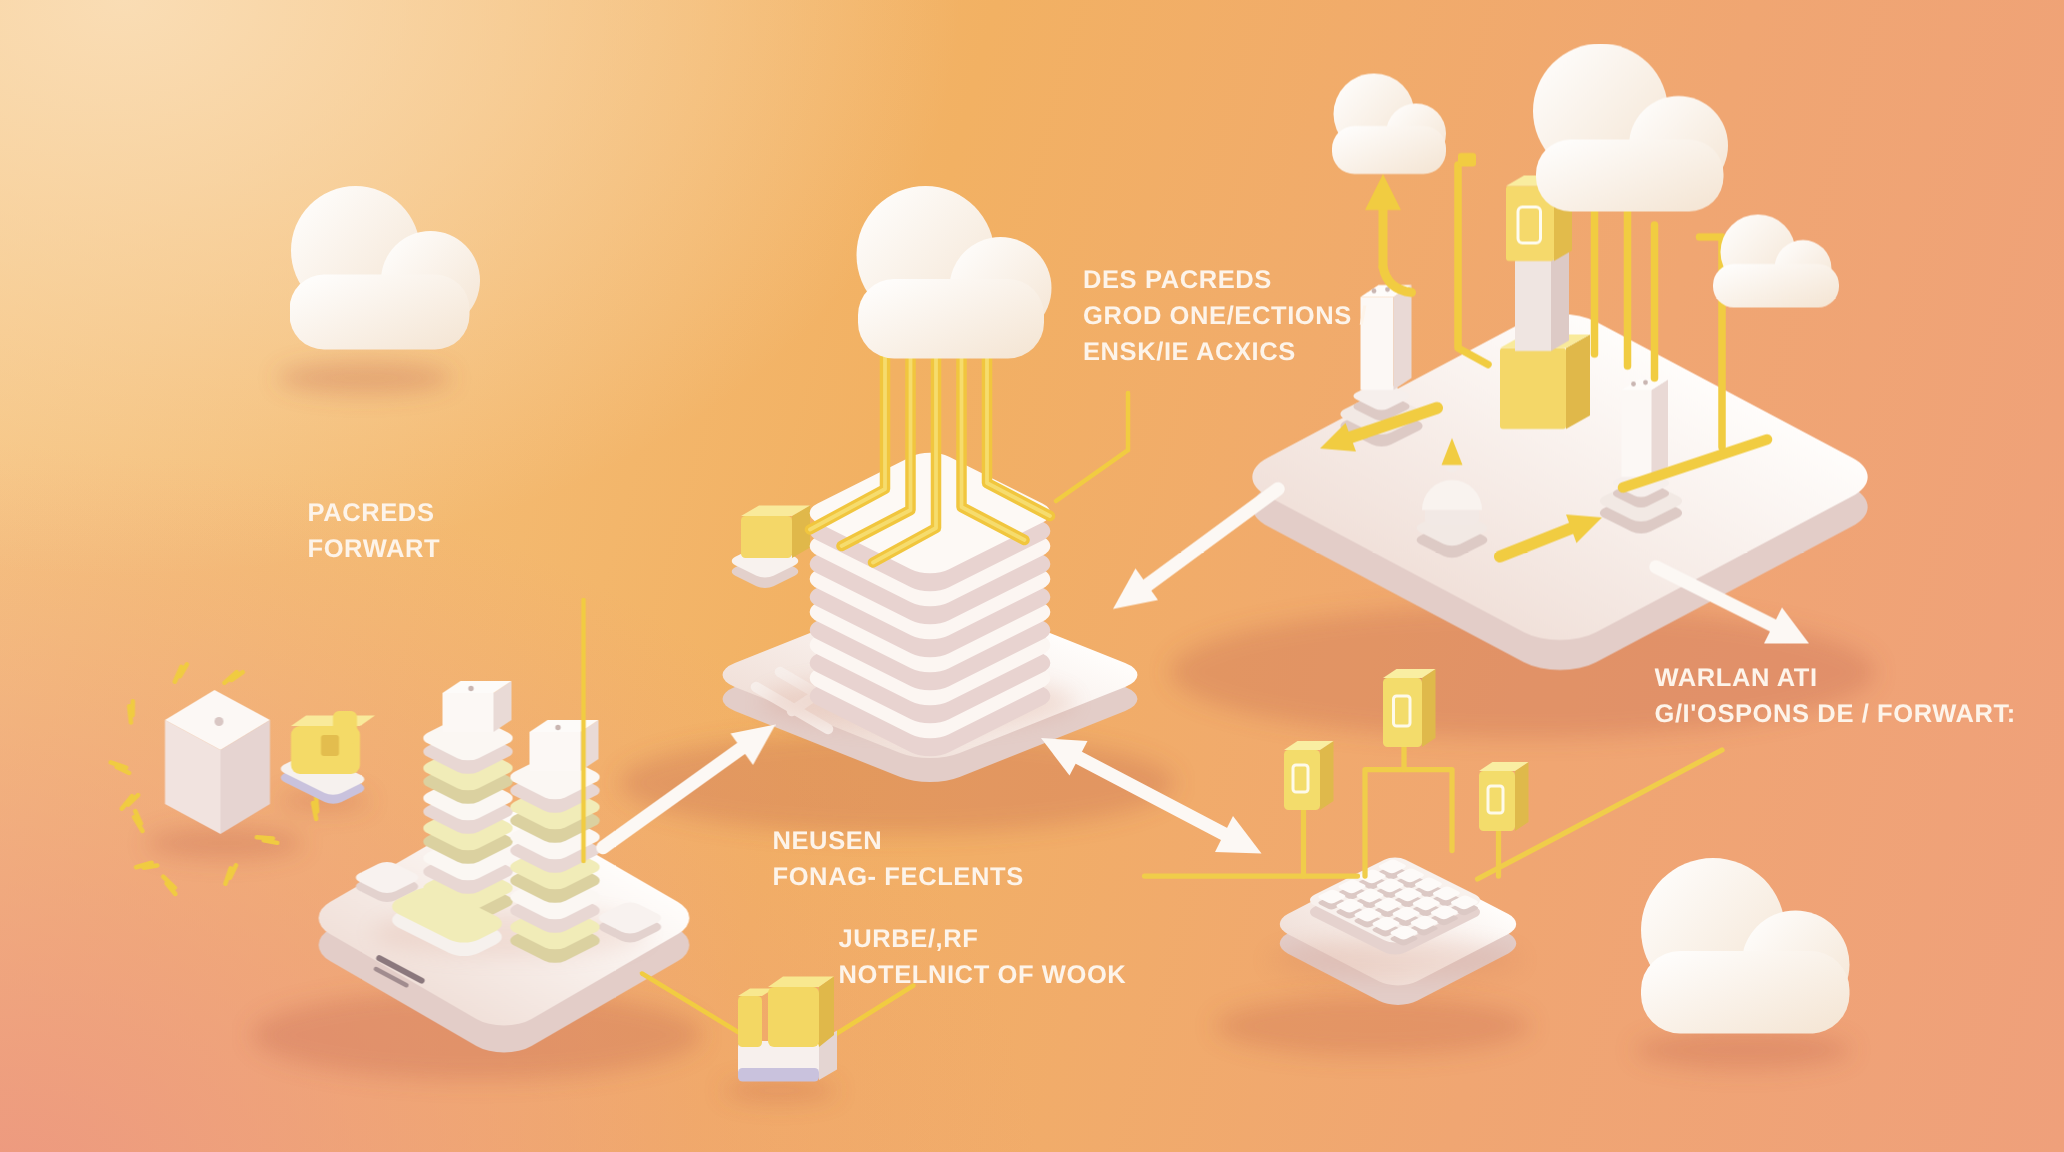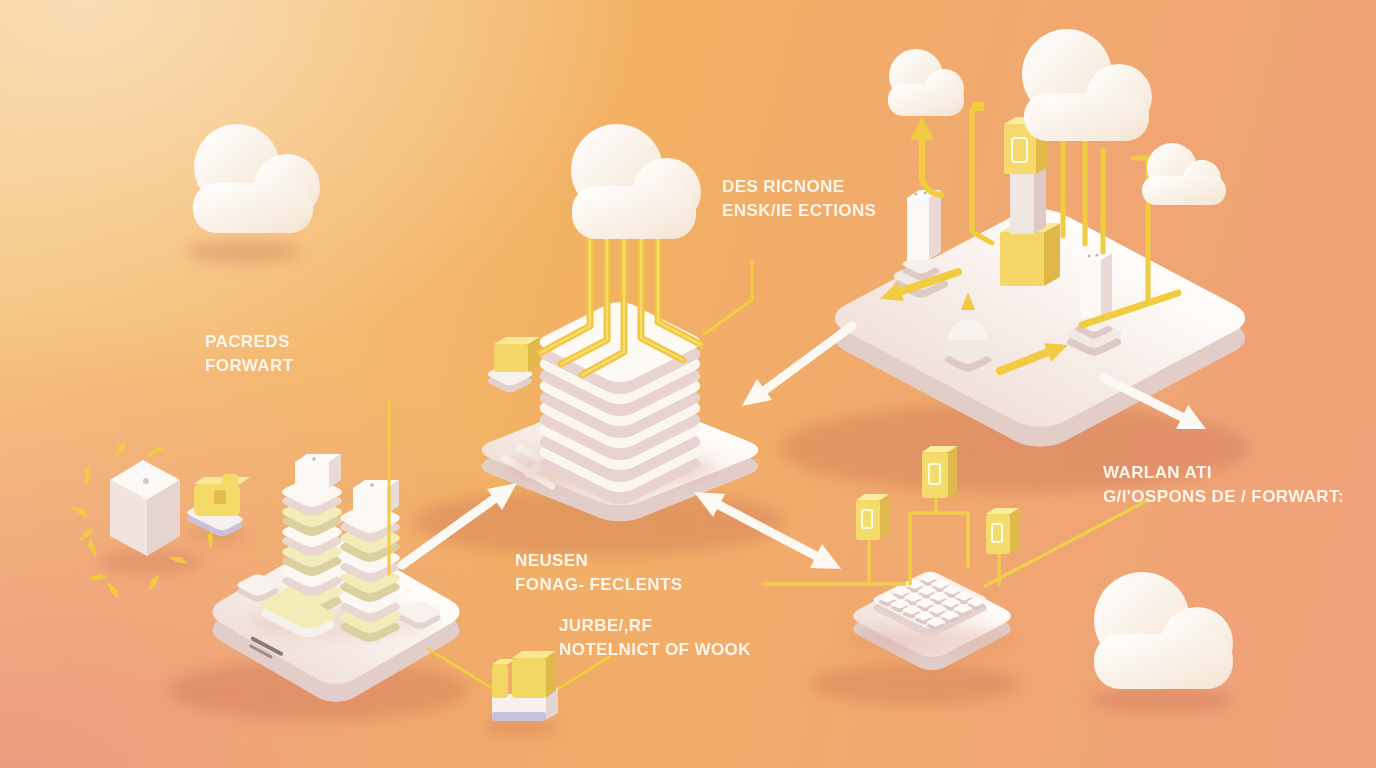--- a/index.html
+++ b/index.html
@@ -387,28 +387,29 @@
         <rect x="193" y="183" width="120" height="50" rx="23"></rect>
   </g>
   <g fill="url(#cloudGrad)">
     <circle cx="1142" cy="620" r="48"></circle>
         <circle cx="1197" cy="643" r="36"></circle>
         <rect x="1094" y="634" width="139" height="55" rx="26"></rect>
   </g>
 </svg>
 
 <div class="label" style="left:722px;top:175px;">
-  <div>DES RICNONE</div>
-  <div>ENSK/IE ECTIONS</div>
+  <div>DES PACREDS</div>
+  <div>GROD ONE/ECTIONS /</div>
+  <div>ENSK/IE ACXICS</div>
 </div>
 <div class="label ralign" style="left:205px;top:330px;width:242px;">
   <div>PACREDS</div>
   <div>FORWART</div>
 </div>
-<div class="label" style="left:1103px;top:440px;margin-top:21px;">
+<div class="label" style="left:1103px;top:440px;">
   <div>WARLAN ATI</div>
   <div>G/I'OSPONS DE / FORWART:</div>
 </div>
 <div class="label" style="left:559px;top:614px;">
   <div>JURBE/,RF</div>
   <div>NOTELNICT OF WOOK</div>
 </div>
 <div class="label ralign" style="left:515px;top:549px;width:242px;">
   <div>NEUSEN</div>
   <div>FONAG- FECLENTS</div>

